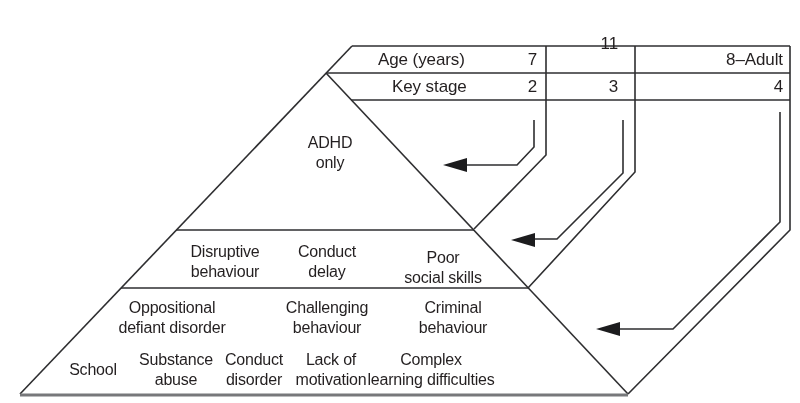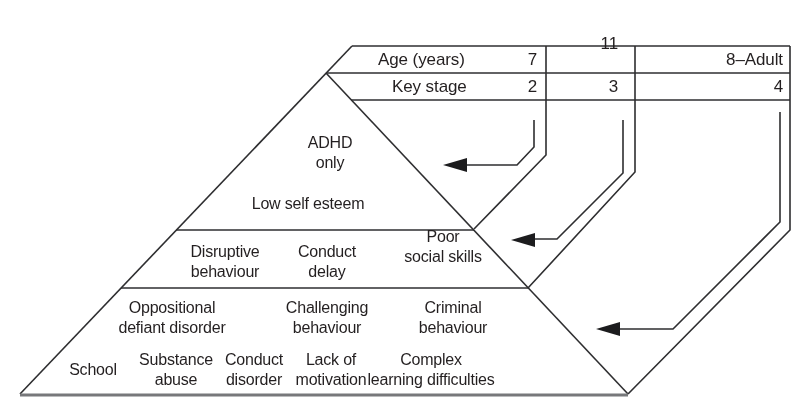--- a/index.html
+++ b/index.html
@@ -74,31 +74,30 @@
 
   <div class="tcell" style="left:392px; top:87px">Key stage</div>
   <div class="tcell" style="right:263px; top:87px">2</div>
   <div class="tcell" style="right:182px; top:87px">3</div>
   <div class="tcell" style="right:17px;  top:87px">4</div>
 
   <div class="lbl" style="left:330px; top:153px">
     <div>ADHD</div>
     <div>only</div>
   </div>
-  <div class="lbl" style="left:308px; top:204px">Low self esteem</div>
 
   <div class="lbl" style="left:225px; top:262px">
     <div>Disruptive</div>
     <div>behaviour</div>
   </div>
   <div class="lbl" style="left:327px; top:262px">
     <div>Conduct</div>
     <div>delay</div>
   </div>
-  <div class="lbl" style="left:443px; top:247px">
+  <div class="lbl" style="left:443px; top:268px">
     <div>Poor</div>
     <div>social skills</div>
   </div>
 
   <div class="lbl" style="left:172px; top:318px">
     <div>Oppositional</div>
     <div>defiant disorder</div>
   </div>
   <div class="lbl" style="left:327px; top:318px">
     <div>Challenging</div>

